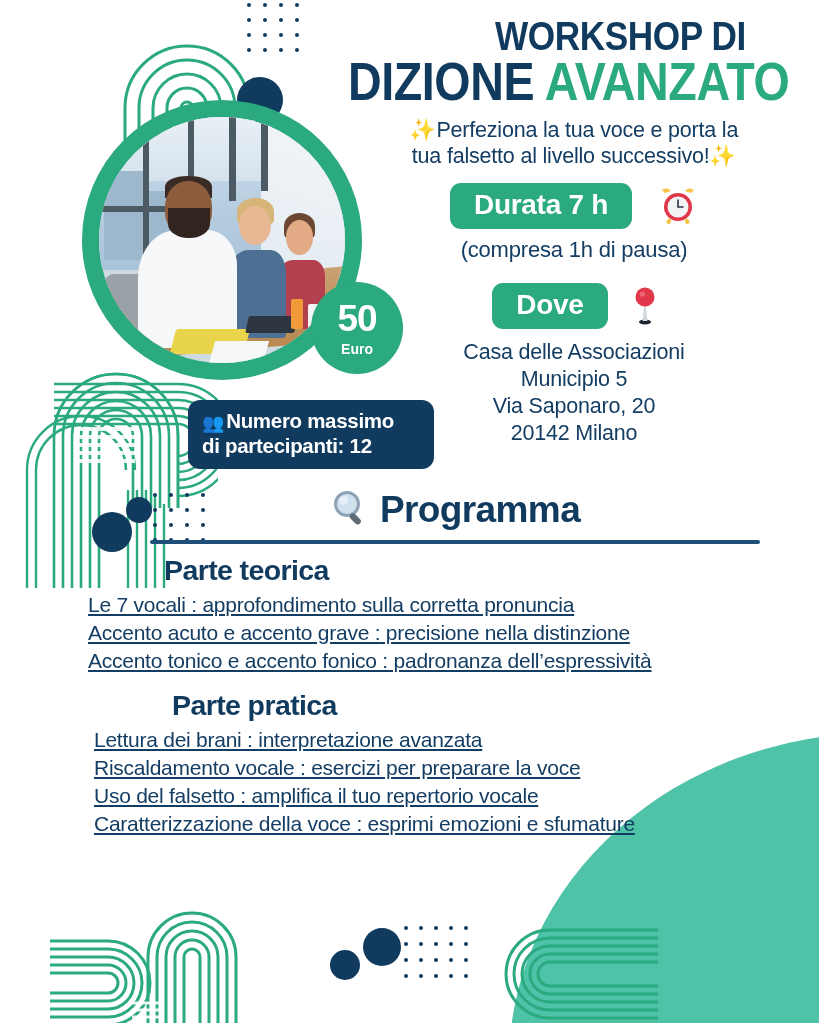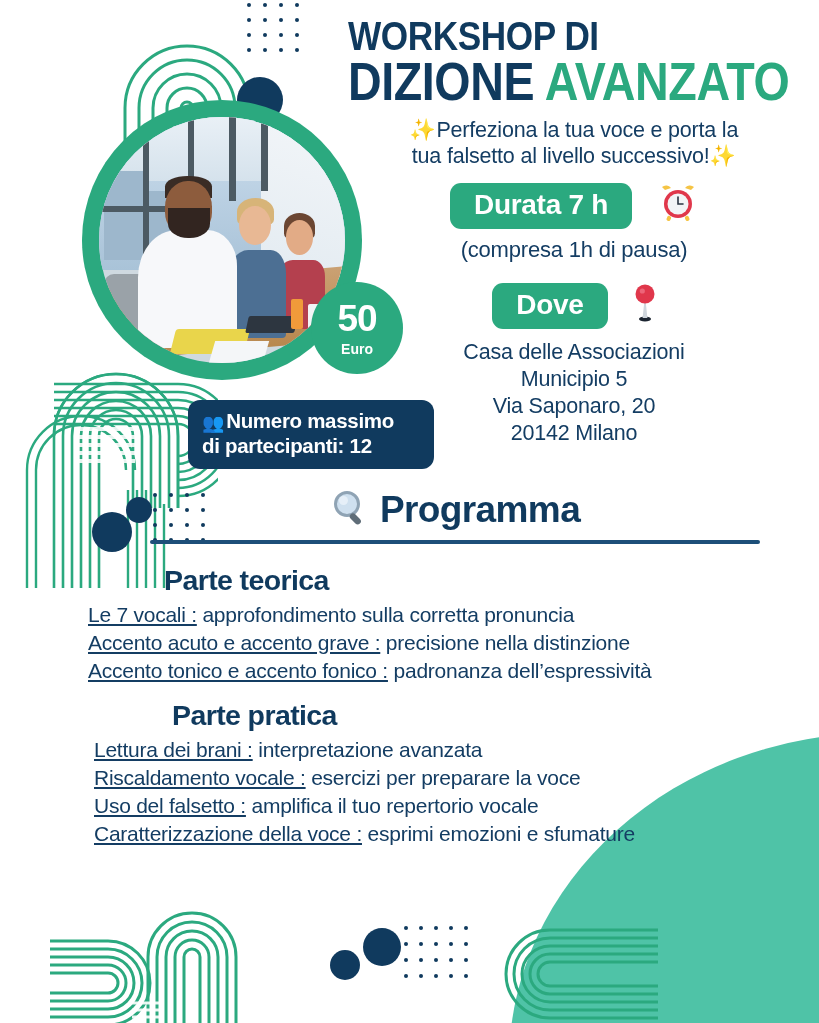--- a/index.html
+++ b/index.html
@@ -92,37 +92,38 @@
   }
   .price .amt{font-size:37px;font-weight:700;letter-spacing:-1px;}
   .price .cur{font-size:14px;font-weight:700;margin-top:5px;}
 
   
   .right{position:absolute;left:348px;top:18px;width:452px;z-index:5;}
   .title{
     font-family:"Liberation Sans Narrow","Liberation Sans",sans-serif;
     font-weight:700;letter-spacing:-0.5px;line-height:0.93;
     text-transform:uppercase;
+    text-align:right;
   }
   .title .l1{display:block;font-size:40px;color:#103A5E;transform:scaleX(.88);transform-origin:left;}
   .title .l2{display:block;font-size:53px;margin-top:2px;transform:scaleX(.88);transform-origin:left;white-space:nowrap;}
   .title .l2 .a{color:#103A5E;}
   .title .l2 .b{color:#2BA97F;}
 
   .tagline{
     margin-top:12px;font-size:21.5px;line-height:1.18;color:#143d63;
     text-align:center;letter-spacing:-0.2px;
   }
   .spark{color:#f5b93c;}
 
   .badge{
     display:inline-block;background:#2BA97F;color:#fff;font-weight:700;
     border-radius:11px;padding:6px 24px 8px;font-size:28px;letter-spacing:-0.3px;
   }
-  .badgerow{display:flex;justify-content:center;gap:26px;margin-top:14px;}
+  .badgerow{display:flex;align-items:center;justify-content:center;gap:26px;margin-top:14px;}
   .note{text-align:center;font-size:22px;margin-top:8px;color:#143d63;letter-spacing:-0.2px;}
   .addr{text-align:center;font-size:21.5px;line-height:1.25;margin-top:10px;color:#143d63;letter-spacing:-0.2px;}
 
   
   .ico{display:inline-block;position:relative;}
   .clock{width:40px;height:40px;}
   .pin{width:22px;height:40px;}
 
   
   .pill{
@@ -132,30 +133,31 @@
     font-size:20.5px;font-weight:700;line-height:1.18;letter-spacing:-0.3px;
   }
   .pill .peeps{color:#6fa8d4;font-size:18px;vertical-align:-1px;margin-right:2px;}
 
   
   .prog{position:absolute;left:150px;top:488px;width:610px;z-index:5;}
   .prog-head{display:flex;align-items:center;gap:10px;justify-content:center;}
   .prog-head .ttl{font-size:37px;font-weight:700;color:#103A5E;letter-spacing:-0.6px;}
   .rule{height:4px;background:#1d4f79;border-radius:2px;margin-top:8px;width:100%;}
 
-  .sec{margin-top:20px;}
+  .sec{margin-top:10px;}
   .sec h3{
     margin:0 0 4px 14px;font-size:28.5px;font-weight:700;color:#103A5E;letter-spacing:-0.6px;
   }
   .sec.teor h3{margin-left:14px;}
   .sec.prat h3{margin-left:22px;}
   .sec ul{list-style:none;margin:0;padding:0;}
   .sec li{
     font-size:21px;line-height:1.33;color:#143d63;letter-spacing:-0.25px;
     white-space:nowrap;
+    text-decoration:underline;
   }
   .sec.teor li{margin-left:-62px;}
   .sec.prat li{margin-left:-56px;}
   .sec li u{text-decoration:underline;text-underline-offset:2px;}
 
   
   .blob{
     position:absolute;right:-60px;bottom:-40px;width:370px;height:330px;
     background:#4FC3A7;border-radius:100% 0 0 0;z-index:1;
   }

